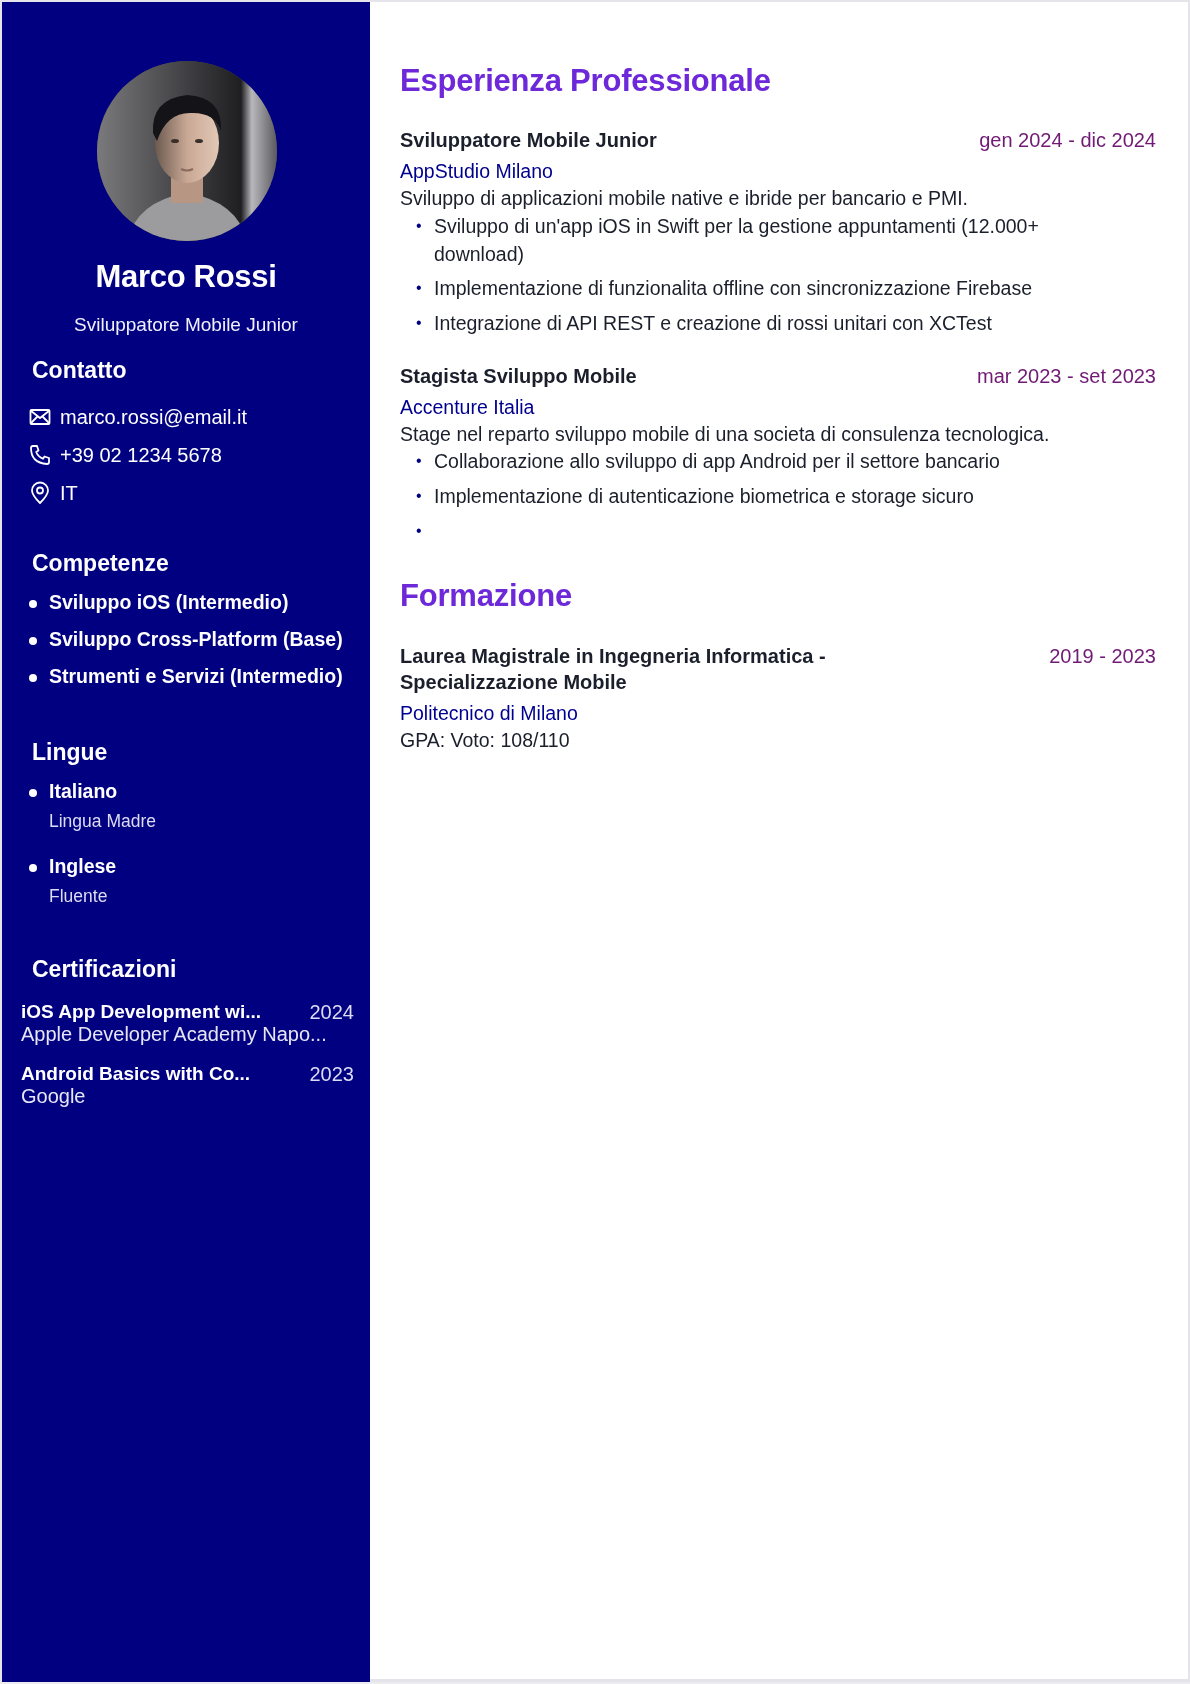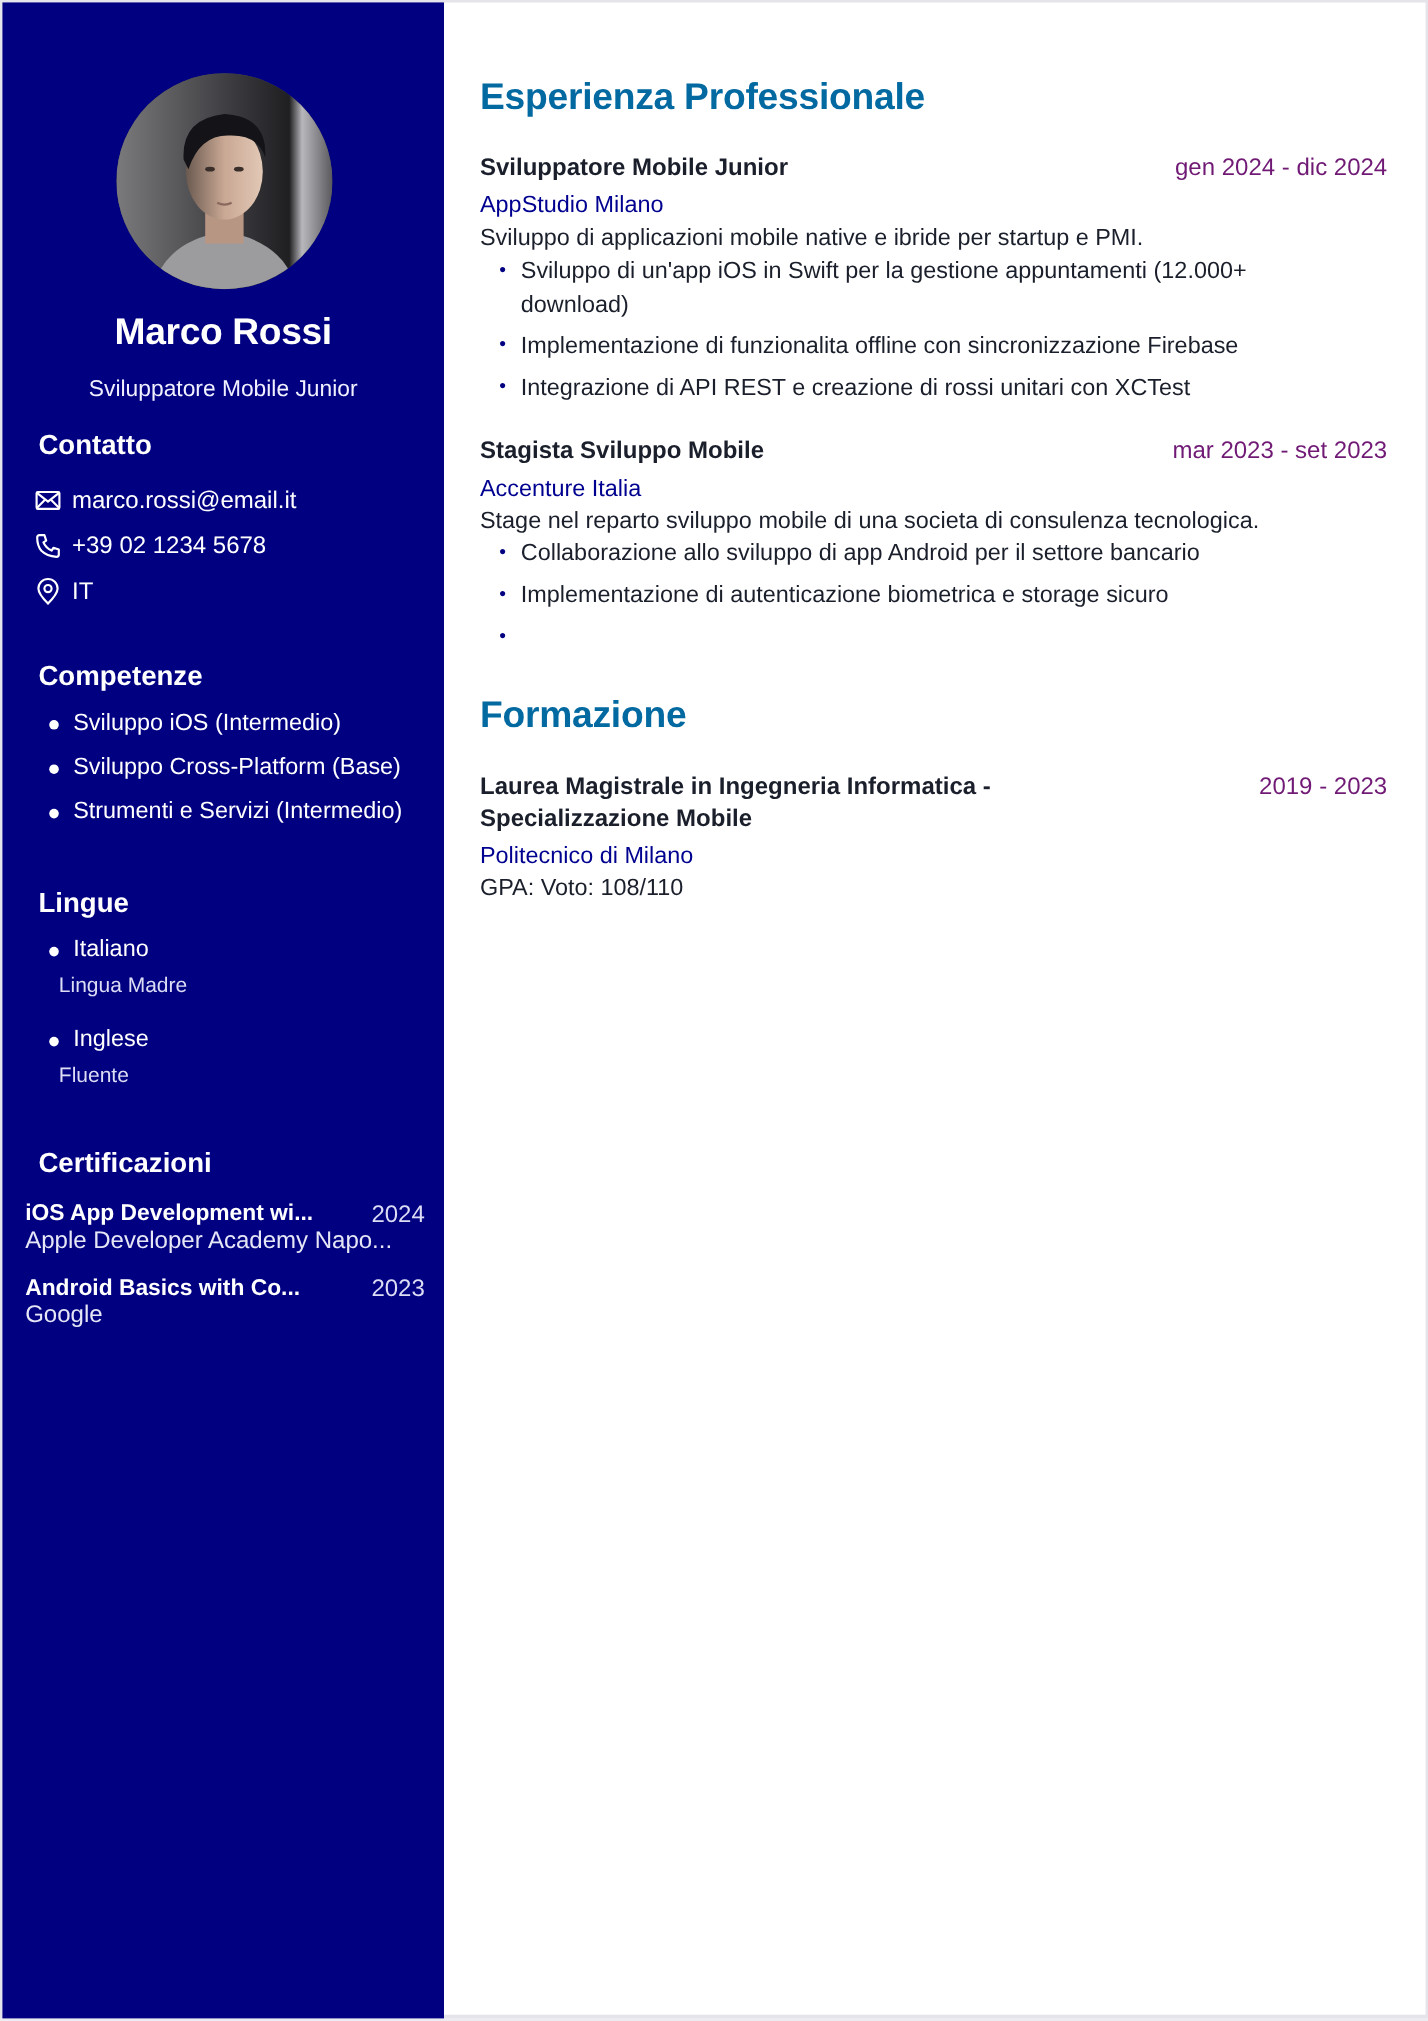--- a/index.html
+++ b/index.html
@@ -28,32 +28,32 @@
   }
   .side-h {
     position: absolute; left: 30px; font-size: 23px; font-weight: 700;
   }
   .contact-row {
     position: absolute; left: 26px; display: flex; align-items: center; gap: 8px;
     font-size: 20px;
   }
   .contact-row svg { width: 24px; height: 24px; display: block; }
   .bullet-row {
-    position: absolute; left: 39px; display: flex; align-items: center;
-    font-size: 19.5px; font-weight: 400; text-align: right;
+    position: absolute; left: 27px; display: flex; align-items: center;
+    font-size: 19.5px; font-weight: 700; text-align: right;
   }
   .dot { width: 8px; height: 8px; border-radius: 50%; background: #fff; margin-right: 12px; margin-top: 3px; }
   .lang-level { position: absolute; left: 47px; font-size: 17.5px; color: #dcdcf4; }
   .cert-title { position: absolute; left: 19px; font-size: 19px; font-weight: 700; white-space: nowrap; }
   .cert-year { position: absolute; right: 16px; font-size: 20px; color: #dcdcf4; }
   .cert-org { position: absolute; left: 19px; font-size: 20px; color: #e6e6f6; white-space: nowrap; }
 
   .main { position: absolute; left: 398px; top: 0; width: 756px; }
   .sec-h {
-    position: absolute; left: 0; font-size: 31px; font-weight: 700; color: #0369a1; letter-spacing: -0.2px;
+    position: absolute; left: 0; font-size: 31px; font-weight: 700; color: #6d28d9; letter-spacing: -0.2px;
   }
   .job-title { position: absolute; left: 0; font-size: 20px; font-weight: 700; color: #1a1f2b; }
   .job-date { position: absolute; right: 0; font-size: 20px; color: #701a75; }
   .company { position: absolute; left: 0; font-size: 19.5px; color: #000090; }
   .desc { position: absolute; left: 0; font-size: 19.5px; color: #1a1f2b; white-space: nowrap; }
   .li {
     position: absolute; left: 16px; width: 700px; font-size: 19.5px; line-height: 28px; color: #1a1f2b;
     padding-left: 18px;
   }
   .li .b { position: absolute; left: 0; top: 0; color: #000080; font-size: 16px; }
@@ -158,21 +158,21 @@
     <div class="cert-year" style="top:1061px">2023</div>
     <div class="cert-org" style="top:1083px">Google</div>
   </aside>
 
   <main class="main">
     <div class="sec-h" style="top:61px">Esperienza Professionale</div>
 
     <div class="job-title" style="top:127px">Sviluppatore Mobile Junior</div>
     <div class="job-date" style="top:127px">gen 2024 - dic 2024</div>
     <div class="company" style="top:158px">AppStudio Milano</div>
-    <div class="desc" style="top:185px">Sviluppo di applicazioni mobile native e ibride per startup e PMI.</div>
+    <div class="desc" style="top:185px">Sviluppo di applicazioni mobile native e ibride per bancario e PMI.</div>
     <div class="li" style="top:210px">
       <span class="b">•</span>
       <span>Sviluppo di un'app iOS in Swift per la gestione appuntamenti (12.000+ download)</span>
     </div>
     <div class="li" style="top:272px">
       <span class="b">•</span>
       <span>Implementazione di funzionalita offline con sincronizzazione Firebase</span>
     </div>
     <div class="li" style="top:307px">
       <span class="b">•</span>

